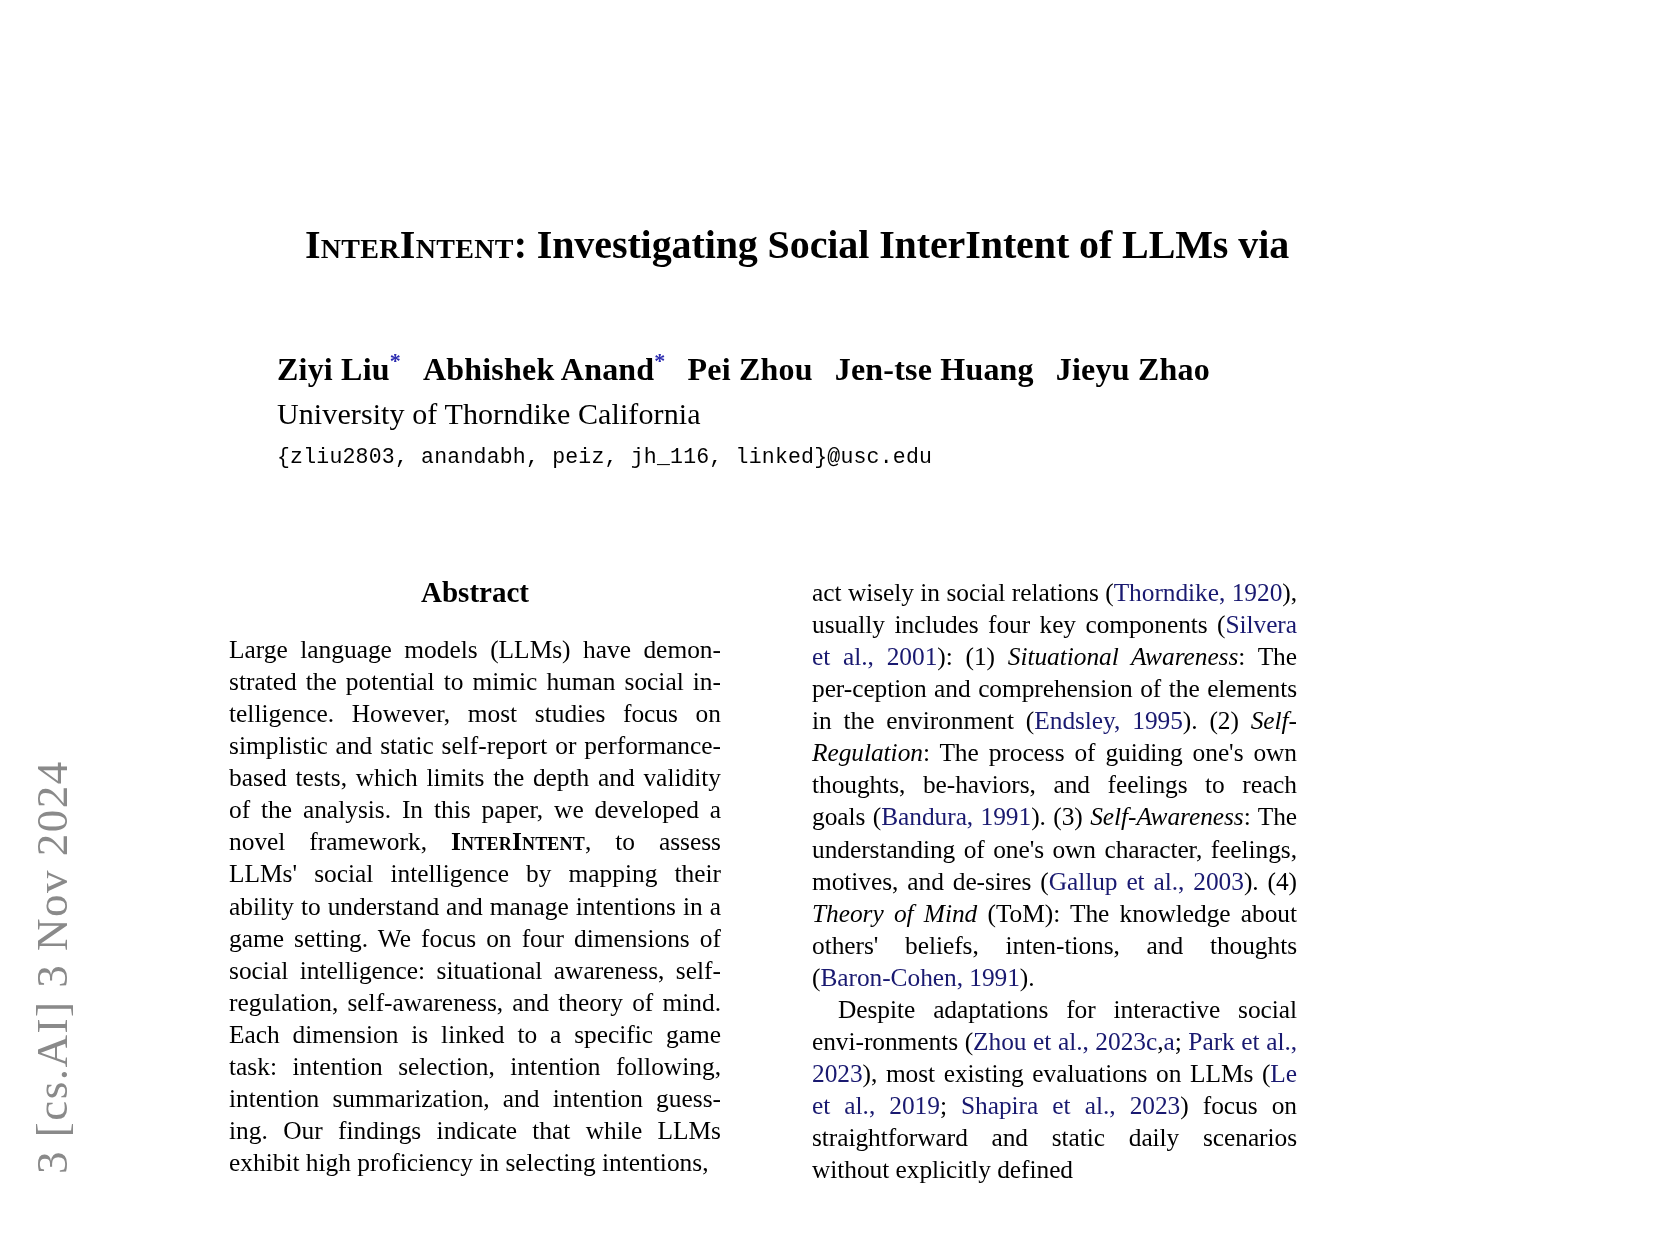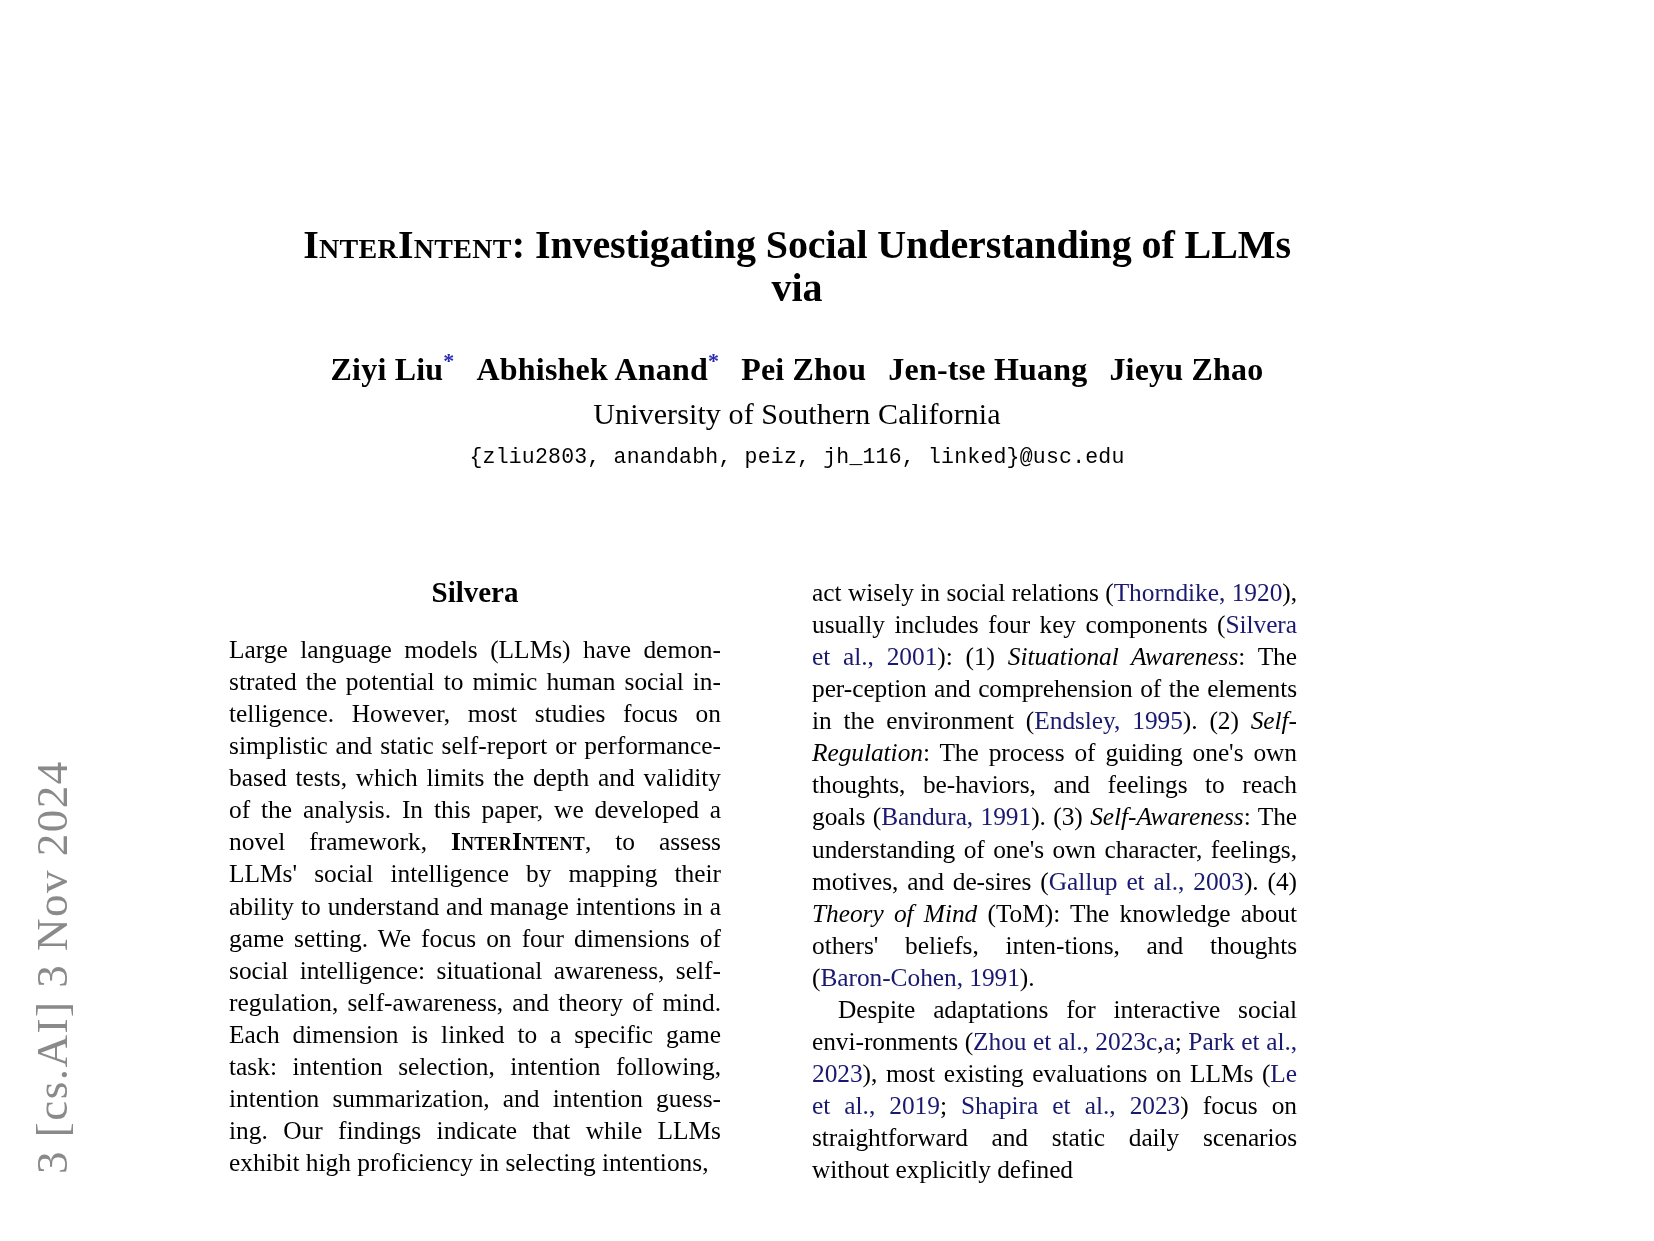--- a/index.html
+++ b/index.html
@@ -51,21 +51,21 @@
     font-variant: small-caps;
     letter-spacing: 0.3px;
   }
 
   
   .authors-block {
     position: absolute;
     left: 277px;
     top: 348px;
     width: 1040px;
-    text-align: center;
+    text-align: left;
   }
   .author-line {
     font-size: 32px;
     font-weight: bold;
     letter-spacing: 0.2px;
     white-space: nowrap;
   }
   .author-name { display: inline; }
   .author-sep { display: inline-block; width: 22px; }
   .star {
@@ -128,34 +128,34 @@
 </style>
 </head>
 <body>
 
 <div class="page">
 
   <div class="arxiv-stamp">3 [cs.AI] 3 Nov 2024</div>
 
   <div class="title-block">
     <h1 class="paper-title">
-      <span class="smallcaps">InterIntent</span><span>: Investigating Social Understanding of LLMs via</span><br>
+      <span class="smallcaps">InterIntent</span><span>: Investigating Social InterIntent of LLMs via</span><br>
     </h1>
   </div>
 
   <div class="authors-block">
     <div class="author-line" id="author-line"><span class="author-name">Ziyi Liu</span><span class="star">*</span><span class="author-sep"></span><span class="author-name">Abhishek Anand</span><span class="star">*</span><span class="author-sep"></span><span class="author-name">Pei Zhou</span><span class="author-sep"></span><span class="author-name">Jen-tse Huang</span><span class="author-sep"></span><span class="author-name">Jieyu Zhao</span></div>
-    <div class="affiliation">University of Southern California</div>
+    <div class="affiliation">University of Thorndike California</div>
     <div class="emails">{zliu2803, anandabh, peiz, jh_116, linked}@usc.edu</div>
   </div>
 
   <div class="columns">
 
     <div class="col lcol">
-      <div class="abstract-heading">Silvera</div>
+      <div class="abstract-heading">Abstract</div>
       <p class="body-text" id="abstract-para"><span>Large language models (LLMs) have demon-strated the potential to mimic human social in-telligence.  However, most studies focus on simplistic and static self-report or performance-based tests, which limits the depth and validity of the analysis. In this paper, we developed a novel framework, </span><span class="sc-inline">InterIntent</span><span>, to assess LLMs' social intelligence by mapping their ability to understand and manage intentions in a game setting. We focus on four dimensions of social intelligence: situational awareness, self-regulation, self-awareness, and theory of mind. Each dimension is linked to a specific game task: intention selection, intention following, intention summarization, and intention guess-ing.  Our findings indicate that while LLMs exhibit high proficiency in selecting intentions,</span></p>
     </div>
 
     <div class="col rcol">
       <p class="body-text" id="right-para-1"><span>act wisely in social relations (</span><span class="cite">Thorndike, 1920</span><span>), usually includes four key components (</span><span class="cite">Silvera et al., 2001</span><span>): (1) </span><span class="ital">Situational Awareness</span><span>: The per-ception and comprehension of the elements in the environment (</span><span class="cite">Endsley, 1995</span><span>). (2) </span><span class="ital">Self-Regulation</span><span>: The process of guiding one's own thoughts, be-haviors, and feelings to reach goals (</span><span class="cite">Bandura, 1991</span><span>). (3) </span><span class="ital">Self-Awareness</span><span>: The understanding of one's own character, feelings, motives, and de-sires (</span><span class="cite">Gallup et al., 2003</span><span>).  (4) </span><span class="ital">Theory of Mind</span><span> (ToM): The knowledge about others' beliefs, inten-tions, and thoughts (</span><span class="cite">Baron-Cohen, 1991</span><span>).</span></p>
       <p class="body-text indent" id="right-para-2"><span>Despite adaptations for interactive social envi-ronments (</span><span class="cite">Zhou et al., 2023c</span><span>,</span><span class="cite">a</span><span>; </span><span class="cite">Park et al., 2023</span><span>), most existing evaluations on LLMs (</span><span class="cite">Le et al., 2019</span><span>; </span><span class="cite">Shapira et al., 2023</span><span>) focus on straightforward and static daily scenarios without explicitly defined</span></p>
     </div>
 
   </div>
 

